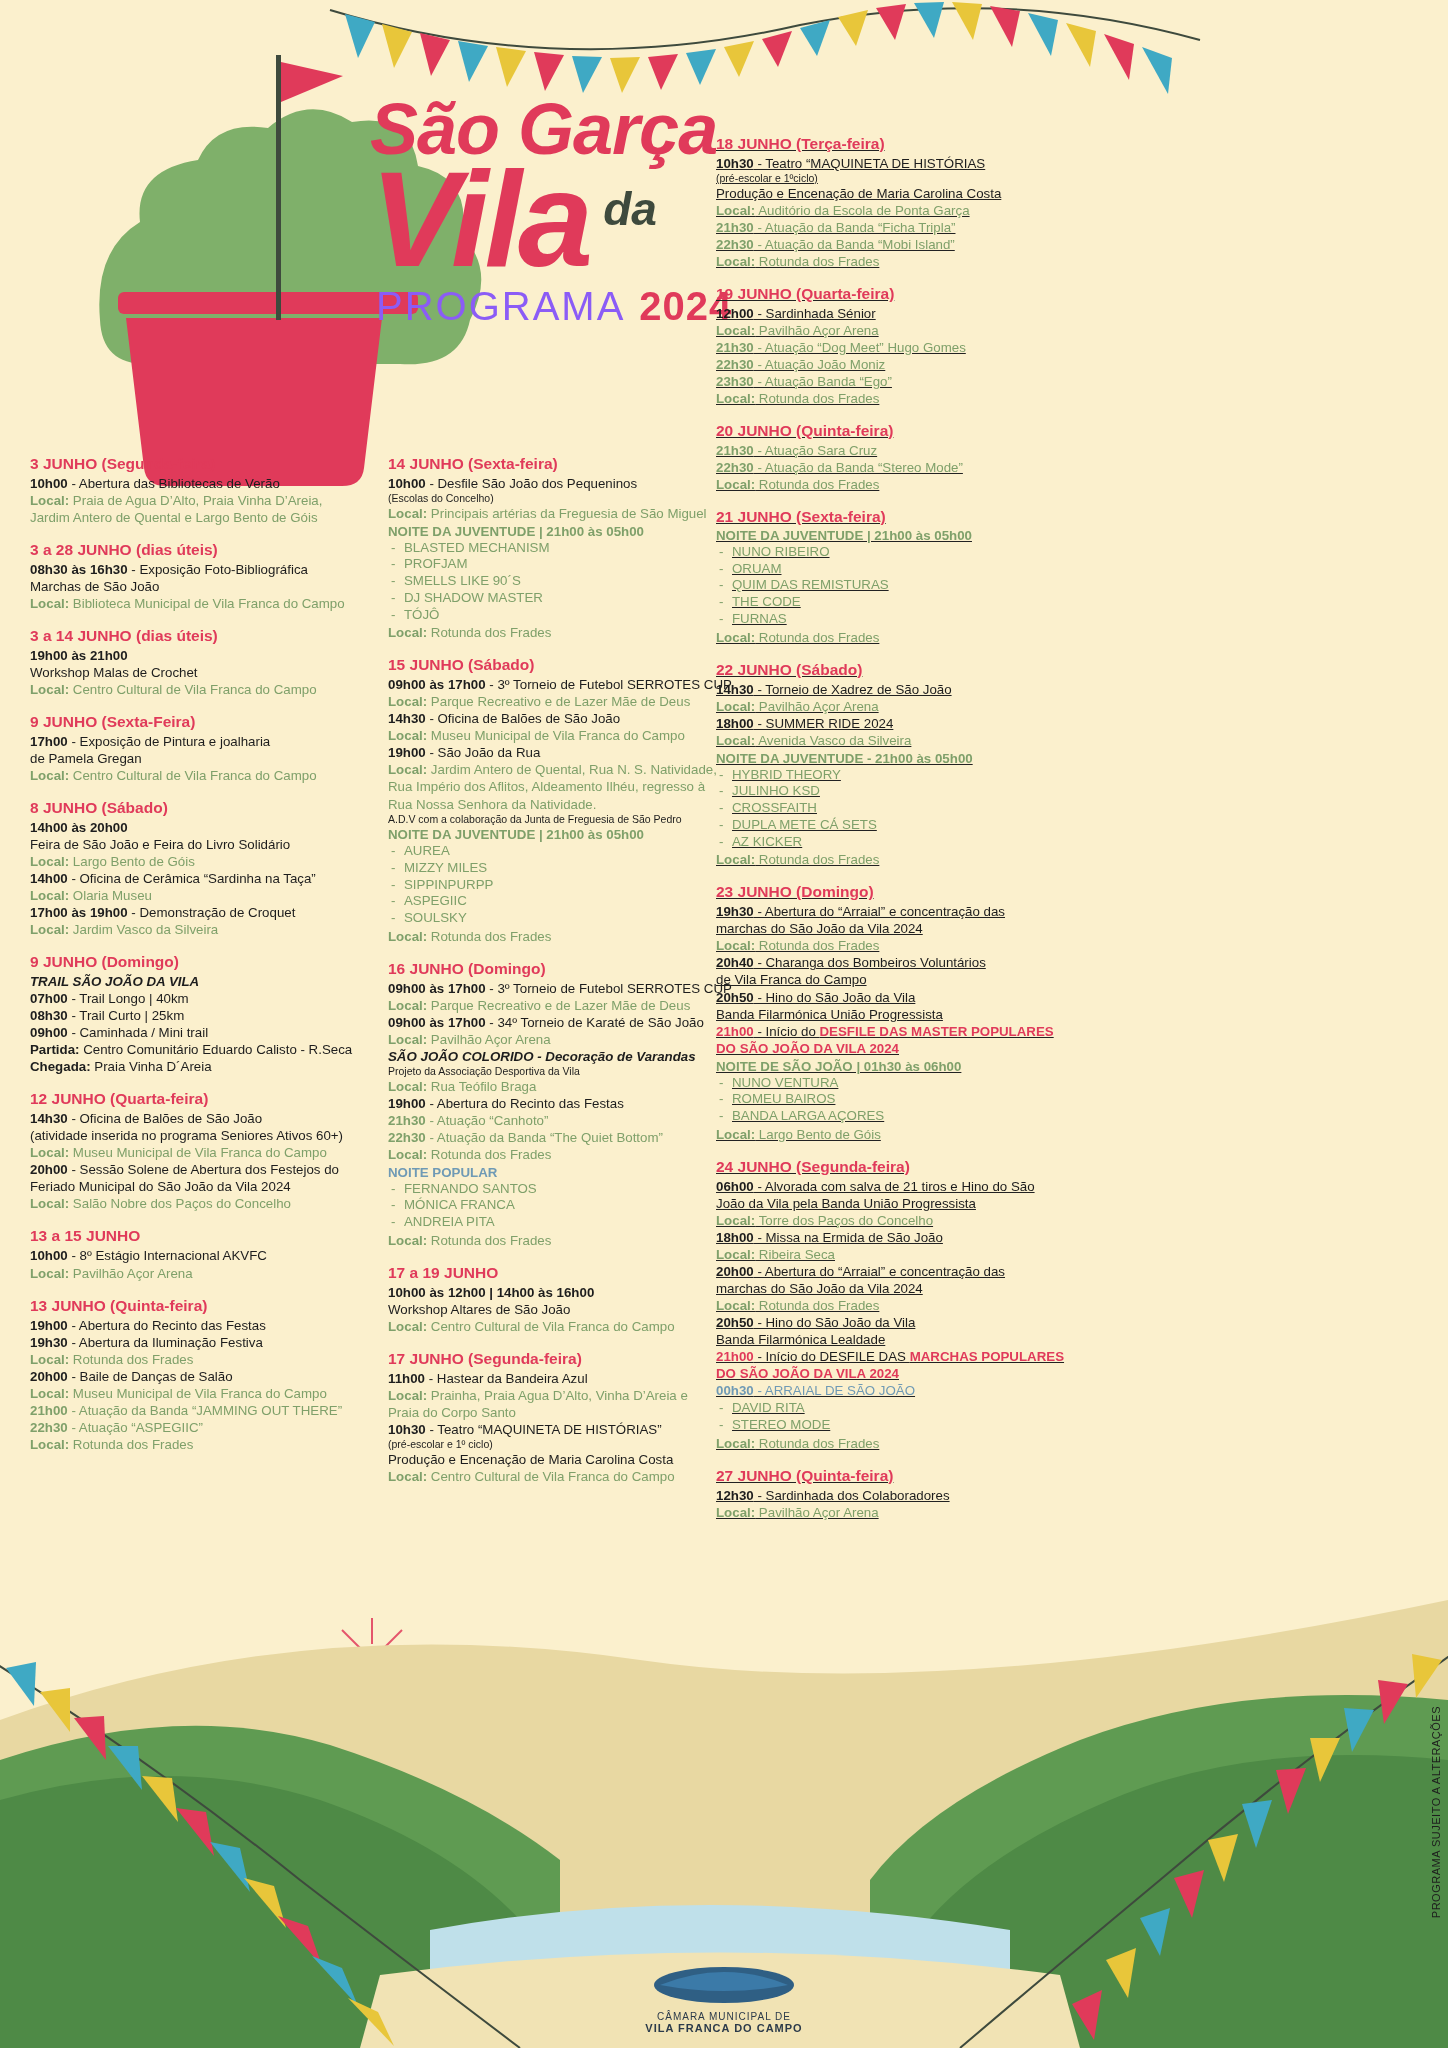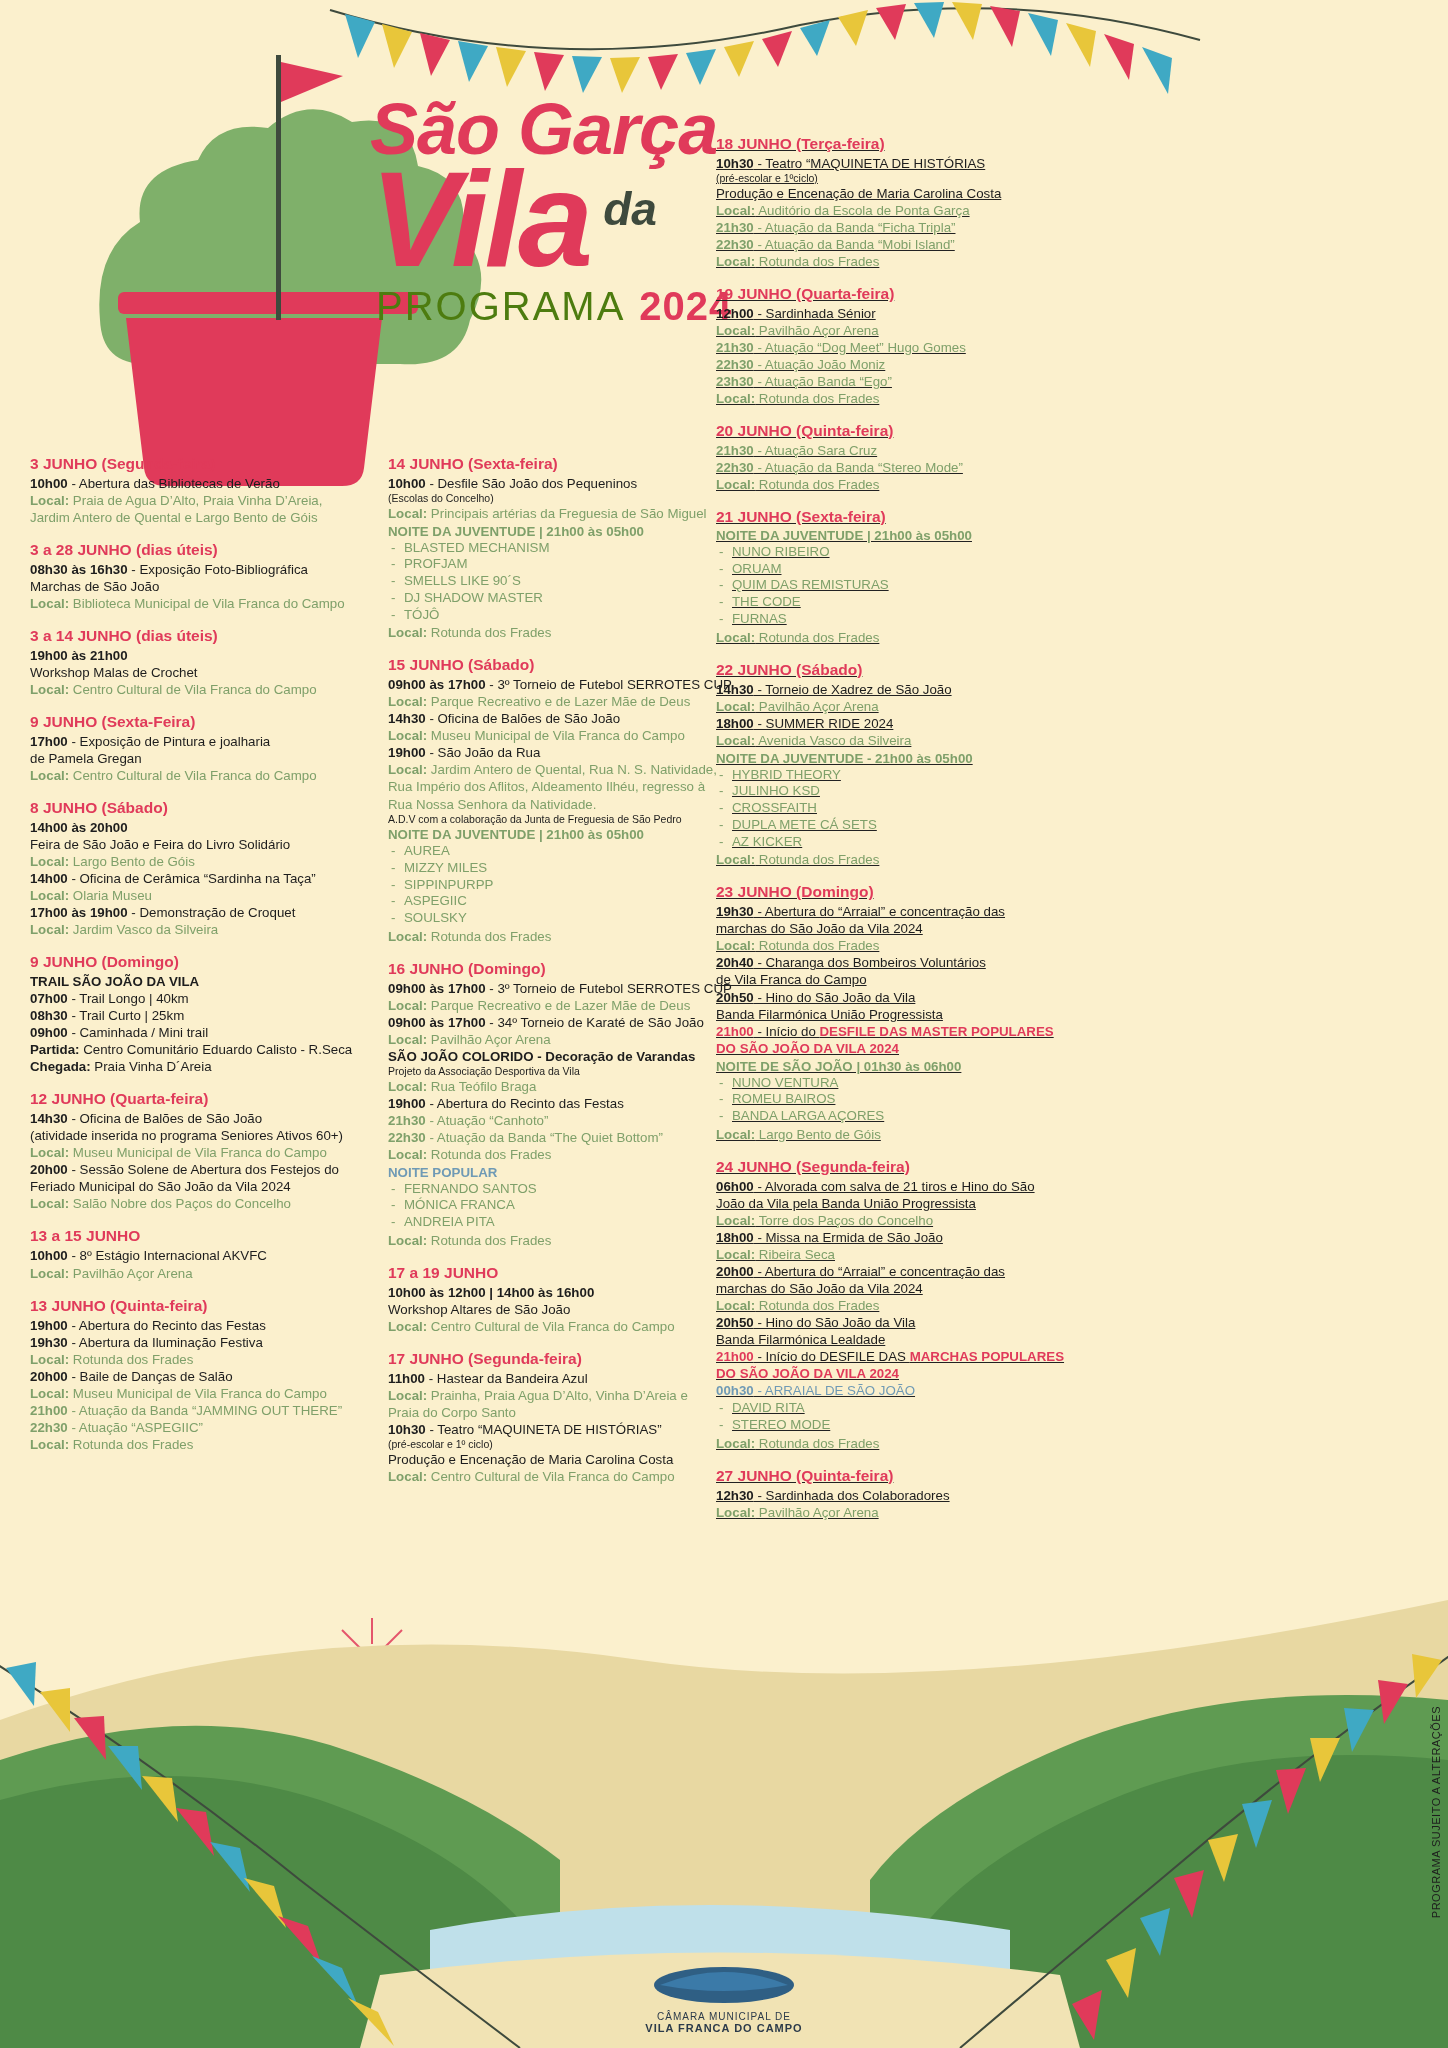--- a/index.html
+++ b/index.html
@@ -17,21 +17,21 @@
   .bg svg { display:block; }
 
   
   .header { position:absolute; left:0; top:0; width:960px; height:430px; }
   .title-block { position:absolute; left:370px; top:95px; width:560px; text-align:left; }
   .t-sao { font-size:72px; font-weight:bold; color:#e03a5a; line-height:0.95; font-style:italic; letter-spacing:-1px; }
   .t-vila-row { display:flex; align-items:flex-end; gap:14px; }
   .t-vila { font-size:135px; font-weight:bold; color:#e03a5a; line-height:0.85; font-style:italic; letter-spacing:-4px; }
   .t-da { font-size:46px; font-weight:bold; color:#3e4a3d; font-style:italic; margin-bottom:42px; }
   .t-prog-row { display:flex; align-items:baseline; gap:14px; margin-top:6px; margin-left:6px; }
-  .t-prog { font-size:40px; color:#4d7c0f; letter-spacing:2px; }
+  .t-prog { font-size:40px; color:#8b5cf6; letter-spacing:2px; }
   .t-year { font-size:40px; color:#e03a5a; font-weight:bold; letter-spacing:1px; }
 
   
   .cols { position:absolute; left:0; top:455px; width:1448px; height:1290px; }
   .col { position:absolute; top:0; }
   .col1 { left:30px; width:340px; }
   .col2 { left:388px; width:350px; }
   .col3 { left:716px; width:370px; top:-320px;text-decoration:underline; }
 
   .entry { margin-bottom:15px; }
@@ -41,21 +41,21 @@
   .e-local { color:#7fa06a; font-size:13.3px; line-height:1.28; }
   .e-local b { color:#7fa06a; font-weight:bold; }
   .e-green { color:#7fa06a; font-size:13.3px; line-height:1.28; }
   .e-small { font-size:10.5px; color:#1d1d1d; line-height:1.2; }
   .e-noite { color:#7fa06a; font-weight:bold; font-size:13.3px; margin-top:2px; }
   .e-noite-blue { color:#6f9ab5; font-weight:bold; font-size:13.3px; margin-top:2px; }
   ul.acts { list-style:none; margin:1px 0 1px 0; padding:0; }
   ul.acts li { font-size:13.3px; line-height:1.26; color:#7fa06a; padding-left:16px; position:relative; }
   ul.acts li:before { content:"-"; position:absolute; left:3px; }
   .e-pink { color:#e03a5a; font-weight:bold; }
-  .e-strong-dark { color:#1d1d1d; font-weight:bold; font-size:13.3px; line-height:1.28; }
+  .e-strong-dark { color:#1d1d1d; font-weight:bold; font-size:13.3px; line-height:1.28;font-style:italic; }
 
   .side-note {
     position:absolute; right:6px; bottom:130px;
     writing-mode:vertical-rl; transform:rotate(180deg);
     font-size:11px; letter-spacing:0.5px; color:#1d1d1d;
   }
   .logo { position:absolute; left:0; right:0; bottom:14px; text-align:center; }
   .logo .l1 { font-size:10px; letter-spacing:1px; color:#2b3a4a; }
   .logo .l2 { font-size:11px; letter-spacing:1px; color:#2b3a4a; font-weight:bold; }
 </style>

